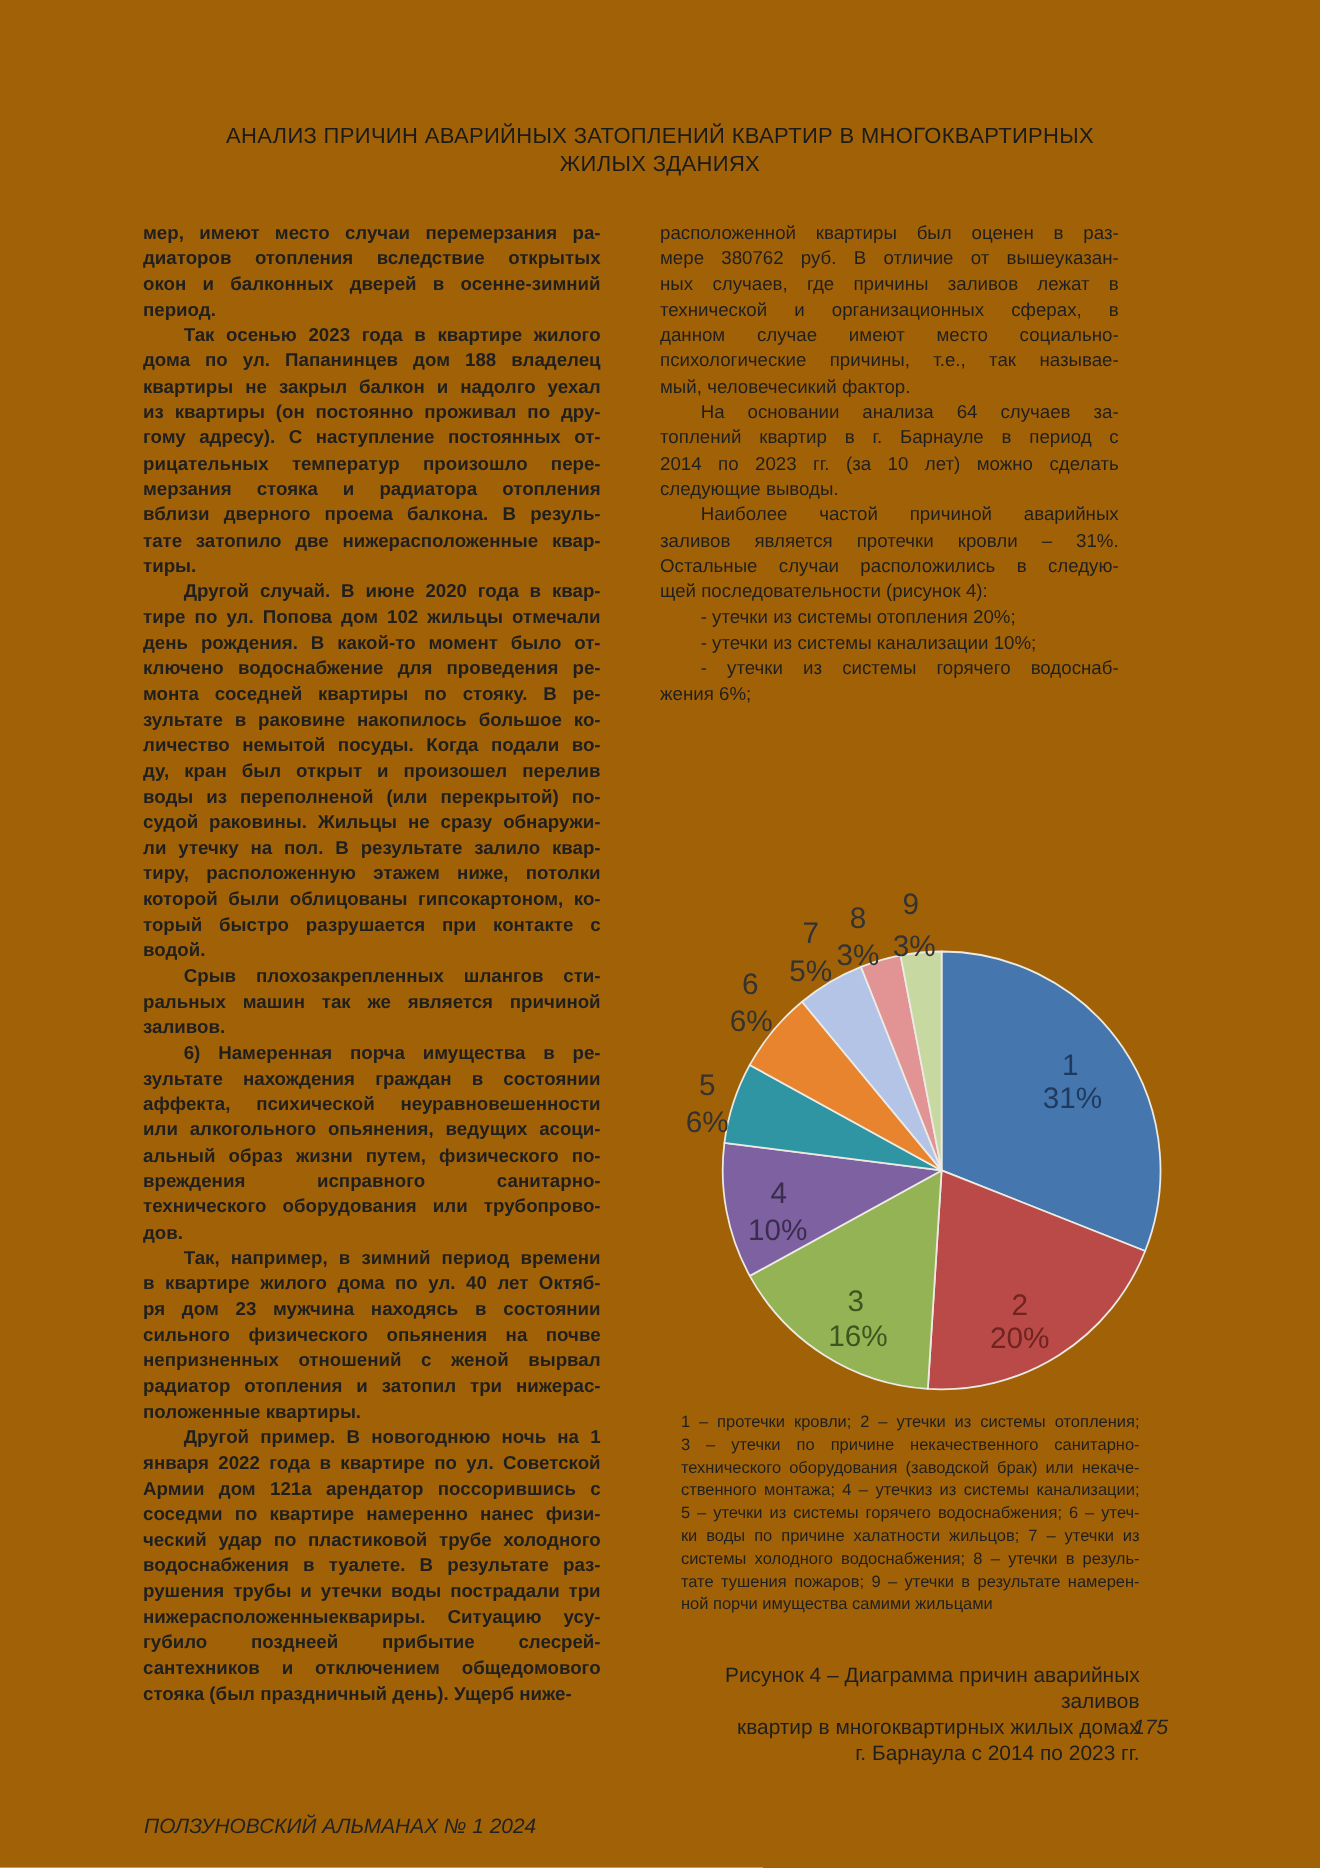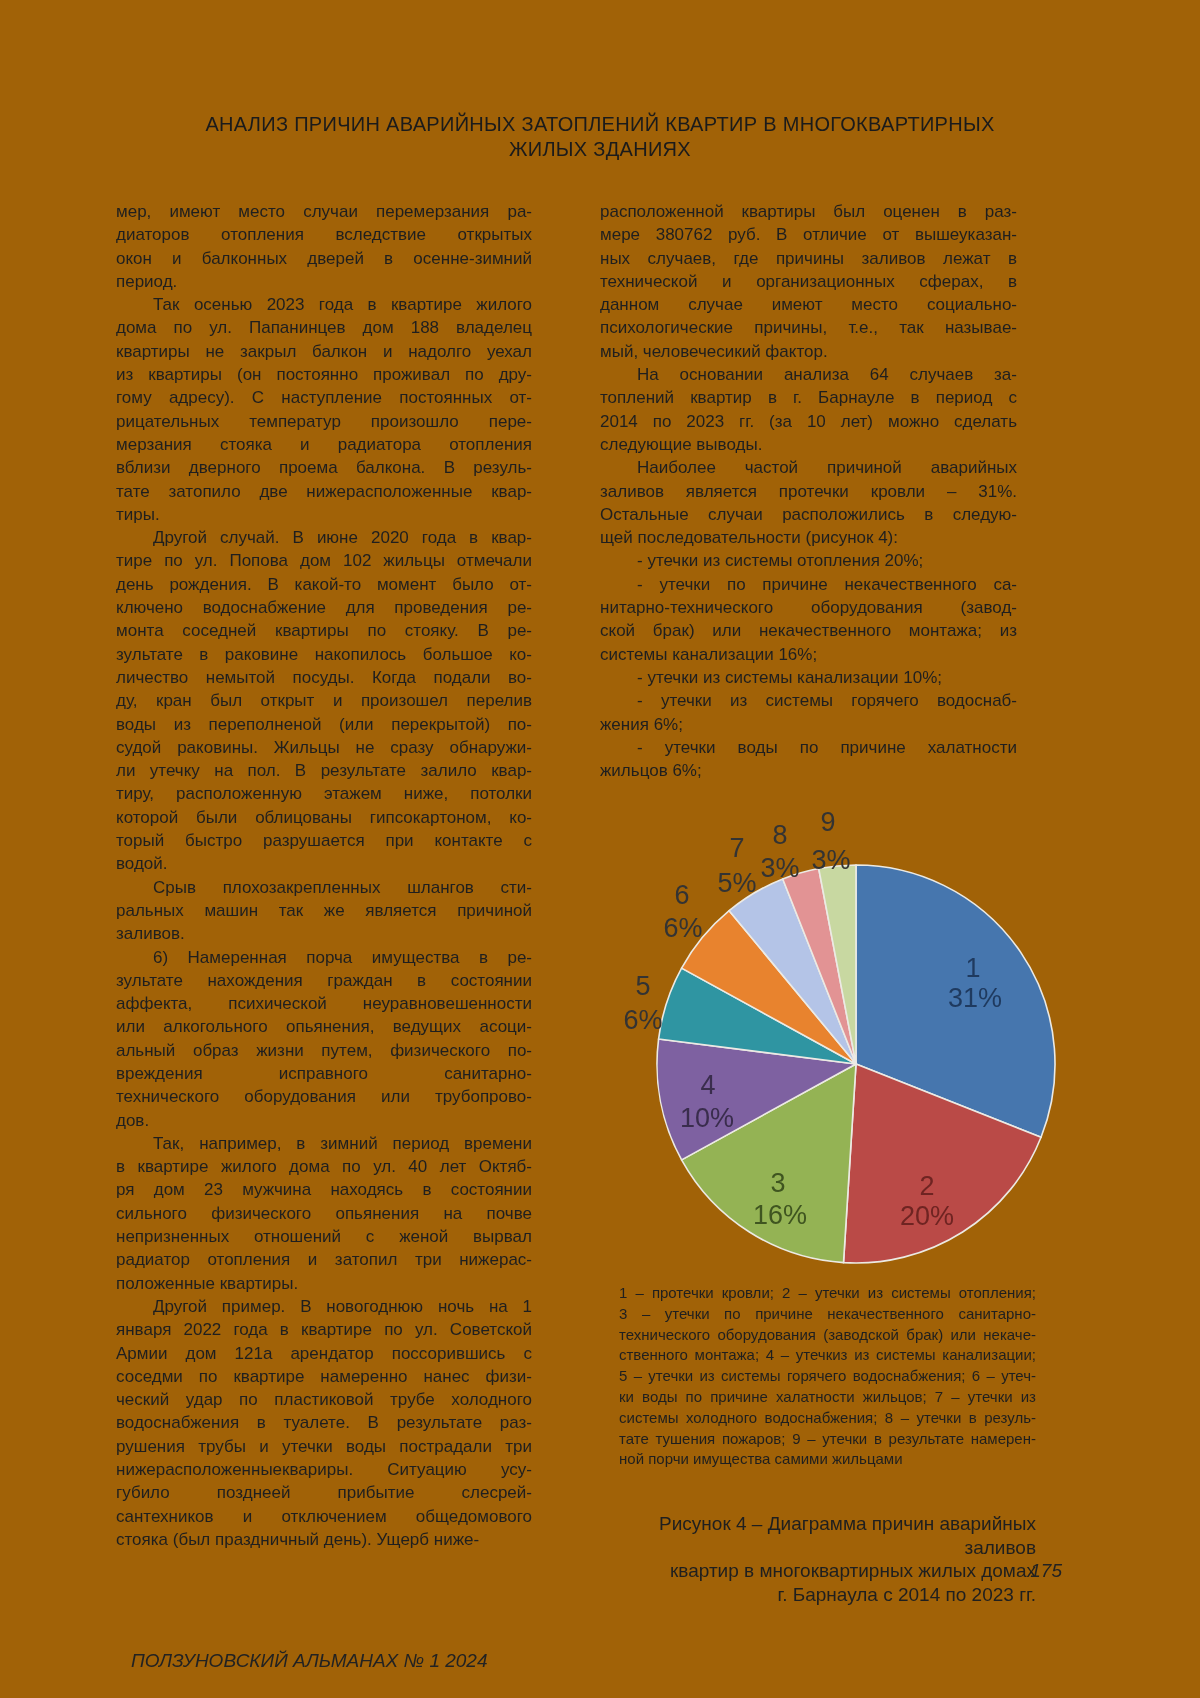--- a/index.html
+++ b/index.html
@@ -9,21 +9,21 @@
   }
   .doc-title {
     position:absolute; top:112px; left:70px; width:1060px;
     text-align:center; font-size:20px; line-height:25px; letter-spacing:0.3px;
     color:#1b1b1b;
   }
   .col {
     position:absolute; top:200px; width:416px;
     font-size:17px; line-height:23.3px;
   }
-  .col-left  { left:116px; }
+  .col-left  { left:130px;font-weight:bold; }
   .col-right { left:600px; width:417px; }
   .para { margin:0; }
   .tline { text-align:justify; text-align-last:justify; white-space:normal; }
   .tline.last { text-align-last:left; }
   .tline.indent { padding-left:37px; }
   .figure-chart { position:absolute; left:575px; top:725px; width:560px; height:560px; }
   .figure-legend {
     position:absolute; left:619px; top:1283px; width:417px;
     font-size:15px; line-height:20.8px;
   }
@@ -145,35 +145,25 @@
       <div class="para">
         <div class="tline indent">Наиболее частой причиной аварийных</div>
         <div class="tline">заливов является протечки кровли – 31%.</div>
         <div class="tline">Остальные случаи расположились в следую-</div>
         <div class="tline last">щей последовательности (рисунок 4):</div>
       </div>
       <div class="para">
         <div class="tline last indent">- утечки из системы отопления 20%;</div>
       </div>
       <div class="para">
-        <div class="tline indent">- утечки по причине некачественного са-</div>
-        <div class="tline">нитарно-технического оборудования (завод-</div>
-        <div class="tline">ской брак) или некачественного монтажа; из</div>
-        <div class="tline last">системы канализации 16%;</div>
-      </div>
-      <div class="para">
         <div class="tline last indent">- утечки из системы канализации 10%;</div>
       </div>
       <div class="para">
         <div class="tline indent">- утечки из системы горячего водоснаб-</div>
         <div class="tline last">жения 6%;</div>
-      </div>
-      <div class="para">
-        <div class="tline indent">- утечки воды по причине халатности</div>
-        <div class="tline last">жильцов 6%;</div>
       </div>
     </div>
 
   <svg id="pie-svg" class="figure-chart" viewBox="0 0 560 560">
       <path d="M 281 339 L 281.00 140.00 A 199 199 0 0 1 466.03 412.26 Z" fill="#4676AE" stroke="#eceae4" stroke-width="1.6" stroke-linejoin="round"></path>
       <path d="M 281 339 L 466.03 412.26 A 199 199 0 0 1 268.50 537.61 Z" fill="#BA4A47" stroke="#eceae4" stroke-width="1.6" stroke-linejoin="round"></path>
       <path d="M 281 339 L 268.50 537.61 A 199 199 0 0 1 106.61 434.87 Z" fill="#94B354" stroke="#eceae4" stroke-width="1.6" stroke-linejoin="round"></path>
       <path d="M 281 339 L 106.61 434.87 A 199 199 0 0 1 83.57 314.06 Z" fill="#7E61A1" stroke="#eceae4" stroke-width="1.6" stroke-linejoin="round"></path>
       <path d="M 281 339 L 83.57 314.06 A 199 199 0 0 1 106.61 243.13 Z" fill="#2F95A2" stroke="#eceae4" stroke-width="1.6" stroke-linejoin="round"></path>
       <path d="M 281 339 L 106.61 243.13 A 199 199 0 0 1 154.15 185.67 Z" fill="#E8832E" stroke="#eceae4" stroke-width="1.6" stroke-linejoin="round"></path>

